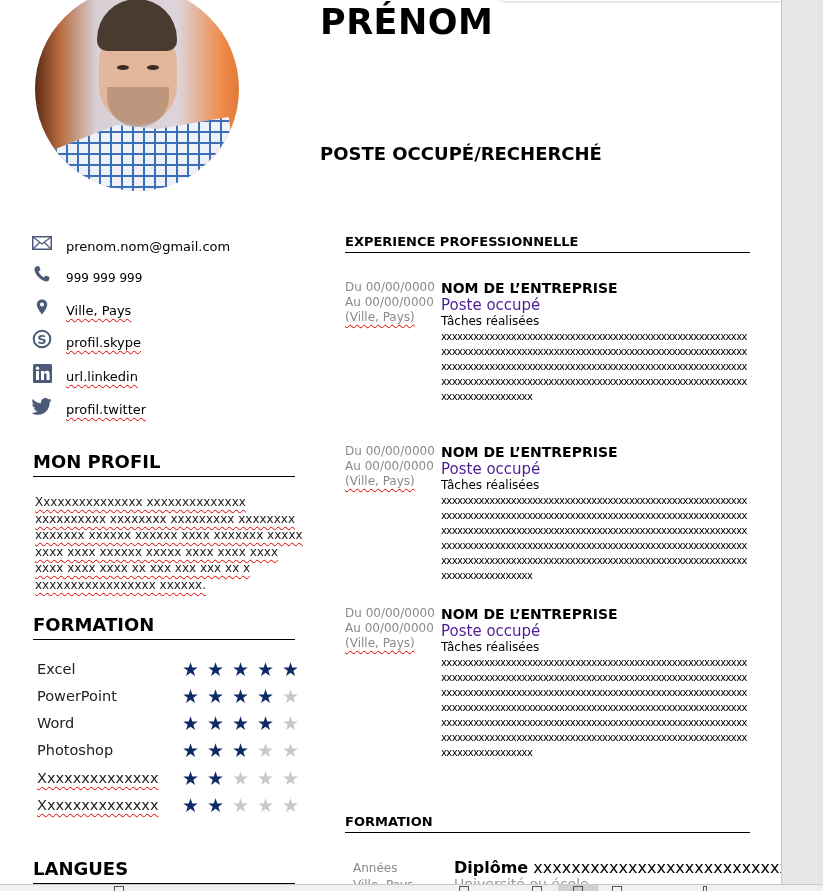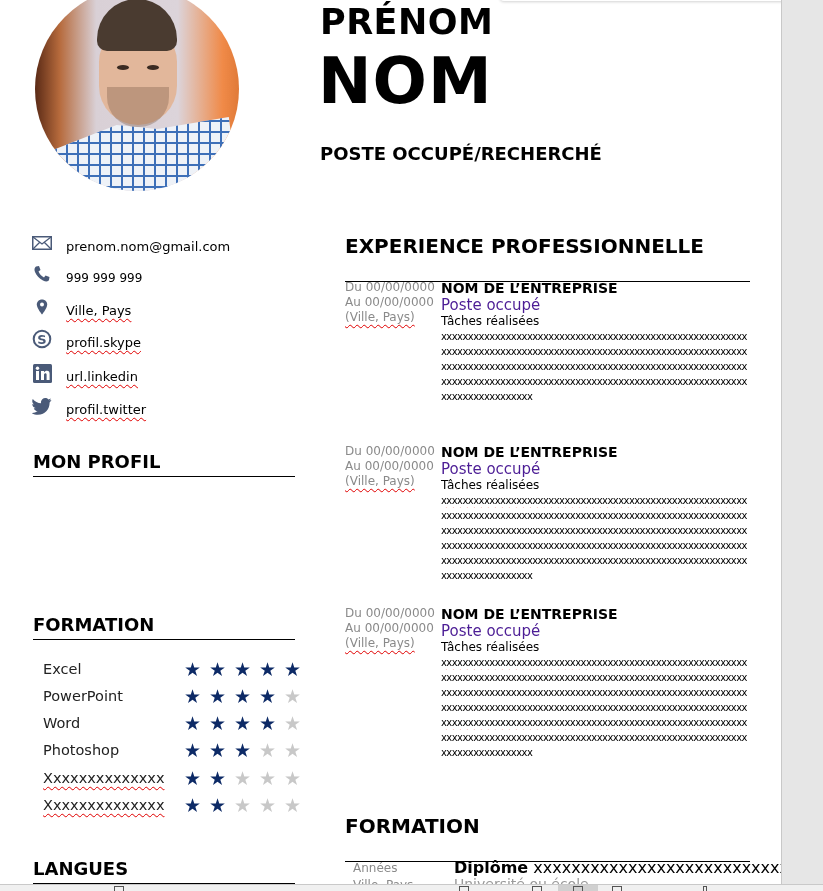--- a/index.html
+++ b/index.html
@@ -27,26 +27,26 @@
   .poste { position: absolute; left: 320px; top: 143px; font-size: 18px; font-weight: bold; }
 
   
   .contact { position: absolute; left: 30px; top: 232px; width: 260px; }
   .contact-row { position: absolute; left: 0; height: 22px; display: flex; align-items: flex-end; }
   .contact-row .ic { width: 24px; height: 22px; display: flex; align-items: center; justify-content: center; color: #4a5a78; }
   .contact-row .txt { position: absolute; left: 36px; font-size: 13px; white-space: nowrap; }
   .sq { text-decoration: underline wavy #e00000; text-decoration-thickness: 1px; text-underline-offset: 3px; }
 
   .sec-left { position: absolute; left: 33px; width: 262px; border-bottom: 1.5px solid #000; font-size: 18px; font-weight: bold; padding-bottom: 4px; }
-  .sec-right { position: absolute; left: 345px; width: 405px; border-bottom: 1.5px solid #000; font-size: 20px; font-weight: bold; padding-bottom: 23px; }
+  .sec-right { position: absolute; left: 345px; width: 405px; border-bottom: 1.5px solid #000; font-size: 13px; font-weight: bold; padding-bottom: 3px; }
 
   .profil-text { position: absolute; left: 35px; top: 494px; width: 270px; font-size: 12px; line-height: 16.5px; color: #222; }
 
   .soft-row { position: absolute; left: 37px; width: 265px; height: 22px; display: flex; align-items: center; }
-  .soft-row .name { font-size: 14.5px; color: #222; width: 144px; white-space: nowrap; margin-left: 6px; }
+  .soft-row .name { font-size: 14.5px; color: #222; width: 144px; white-space: nowrap; }
   .stars { display: flex; gap: 6px; }
   .star { font-size: 19px; line-height: 19px; width: 19px; text-align: center; }
   .star.on { color: #0d2a66; }
   .star.off { color: #c8c8c8; }
 
   
   .exp { position: absolute; left: 345px; width: 410px; }
   .exp .dates { position: absolute; left: 0; top: 0; width: 92px; font-size: 12px; line-height: 15px; color: #8a8a8a; white-space: nowrap; }
   .exp .body { position: absolute; left: 96px; top: 0; width: 310px; }
   .exp .company { font-size: 14px; font-weight: bold; line-height: 17px; }
@@ -75,21 +75,20 @@
   <div class="photo">
     <div class="shirt"></div>
     <div class="face"></div>
     <div class="hair"></div>
     <div class="beard"></div>
     <div class="eye" style="left:82px"></div>
     <div class="eye" style="left:112px"></div>
   </div>
 
   <div class="prenom">PRÉNOM</div>
-  <div class="nom">NOM</div>
   <div class="poste">POSTE OCCUPÉ/RECHERCHÉ</div>
 
   <div class="contact">
     <div class="contact-row" style="top:0">
       <span class="ic">
         <svg width="20" height="14" viewBox="0 0 20 14">
             <rect x="0.75" y="0.75" width="18.5" height="12.5" fill="none" stroke="#4a5a78" stroke-width="1.5"></rect>
             <path d="M1 1 L10 8 L19 1 M1 13 L7.5 6.5 M19 13 L12.5 6.5" fill="none" stroke="#4a5a78" stroke-width="1.3"></path>
           </svg>
       </span>
@@ -136,20 +135,21 @@
       <span class="ic">
         <svg width="20" height="17" viewBox="0 0 20 17">
             <path d="M19.5 2 C18.8 2.3 18 2.5 17.2 2.6 C18 2.1 18.7 1.3 19 0.4 C18.2 0.9 17.3 1.2 16.4 1.4 C14.8 -0.3 12 -0.4 10.3 1.2 C9.2 2.2 8.7 3.8 9.1 5.3 C5.8 5.1 2.8 3.6 0.8 1 C-0.3 2.9 0.3 5.3 2.1 6.5 C1.5 6.5 0.9 6.3 0.3 6 C0.3 8 1.7 9.7 3.6 10.1 C3 10.3 2.4 10.3 1.8 10.2 C2.3 11.9 3.9 13 5.6 13.1 C3.8 14.5 1.6 15.1 -0.5 14.9 C1.4 16.1 3.6 16.8 5.8 16.8 C13.5 16.8 17.6 10.4 17.6 4.9 L17.6 4.4 C18.4 3.8 19 3 19.5 2 Z" fill="#4a5a78"></path>
           </svg>
       </span>
       <span class="txt sq">profil.twitter</span>
     </div>
   </div>
 
   <div class="sec-left" style="top:451px">MON PROFIL</div>
+  <div class="profil-text sq">Xxxxxxxxxxxxxxx xxxxxxxxxxxxxx xxxxxxxxxx xxxxxxxx xxxxxxxxx xxxxxxxx xxxxxxx xxxxxx xxxxxx xxxx xxxxxxx xxxxx xxxx xxxx xxxxxx xxxxx xxxx xxxx xxxx xxxx xxxx xxxx xx xxx xxx xxx xx x xxxxxxxxxxxxxxxxx xxxxxx.</div>
 
   <div class="sec-left" style="top:614px">FORMATION</div>
   <div id="software-list">
       <div class="soft-row" style="top: 658px;">
         <span class="name">Excel</span>
         <span class="stars">
           <span class="star on">★</span>
           <span class="star on">★</span>
           <span class="star on">★</span>
           <span class="star on">★</span>

